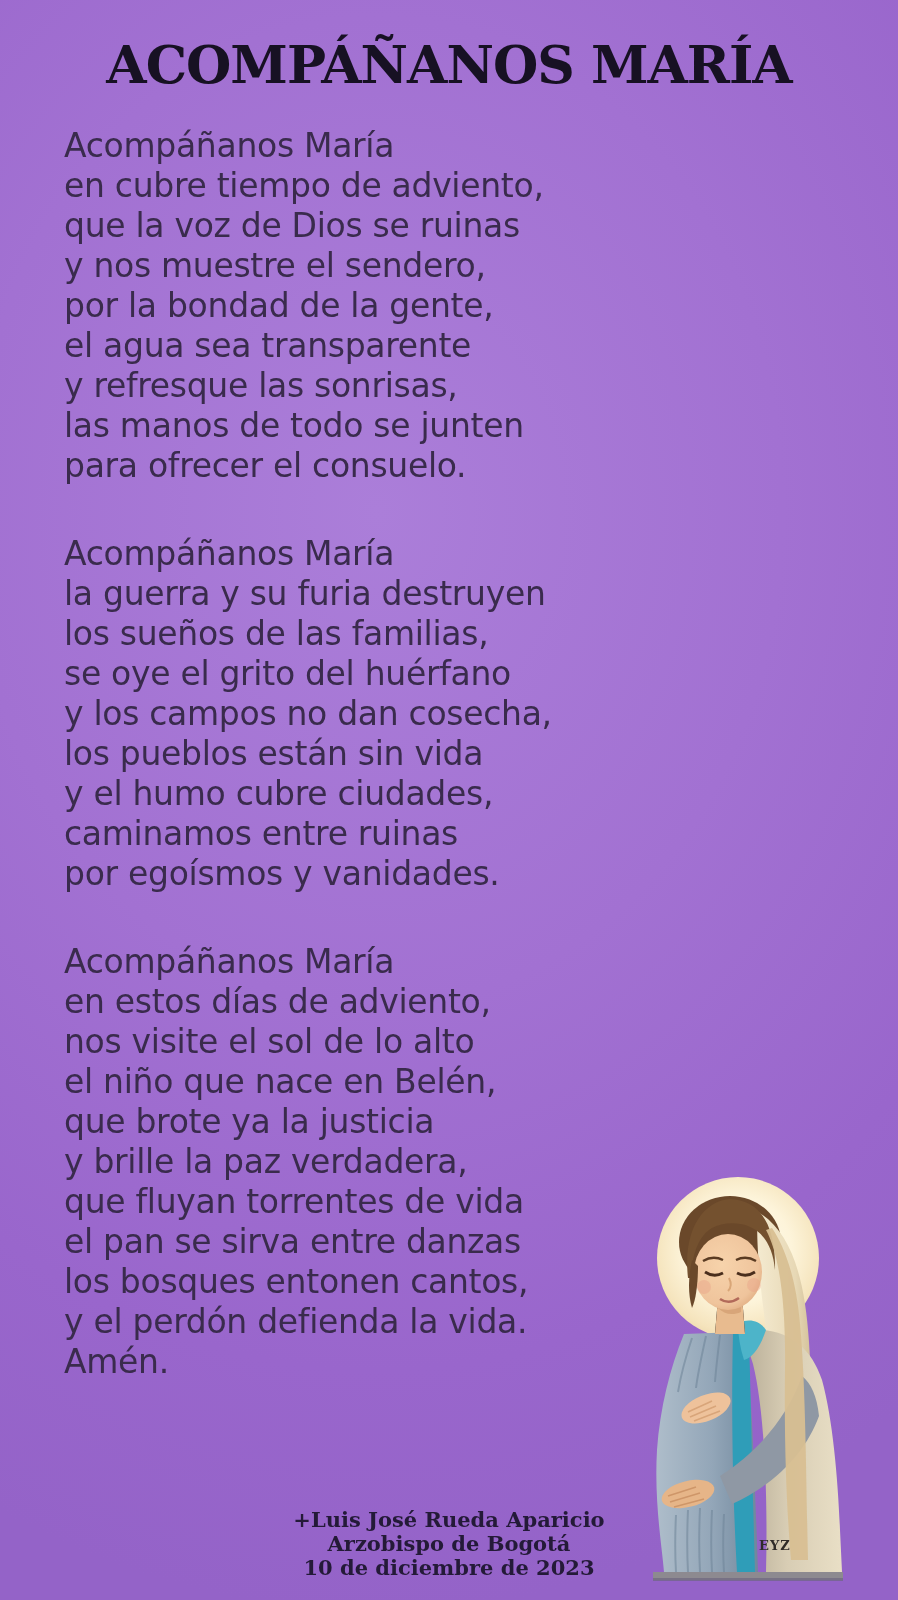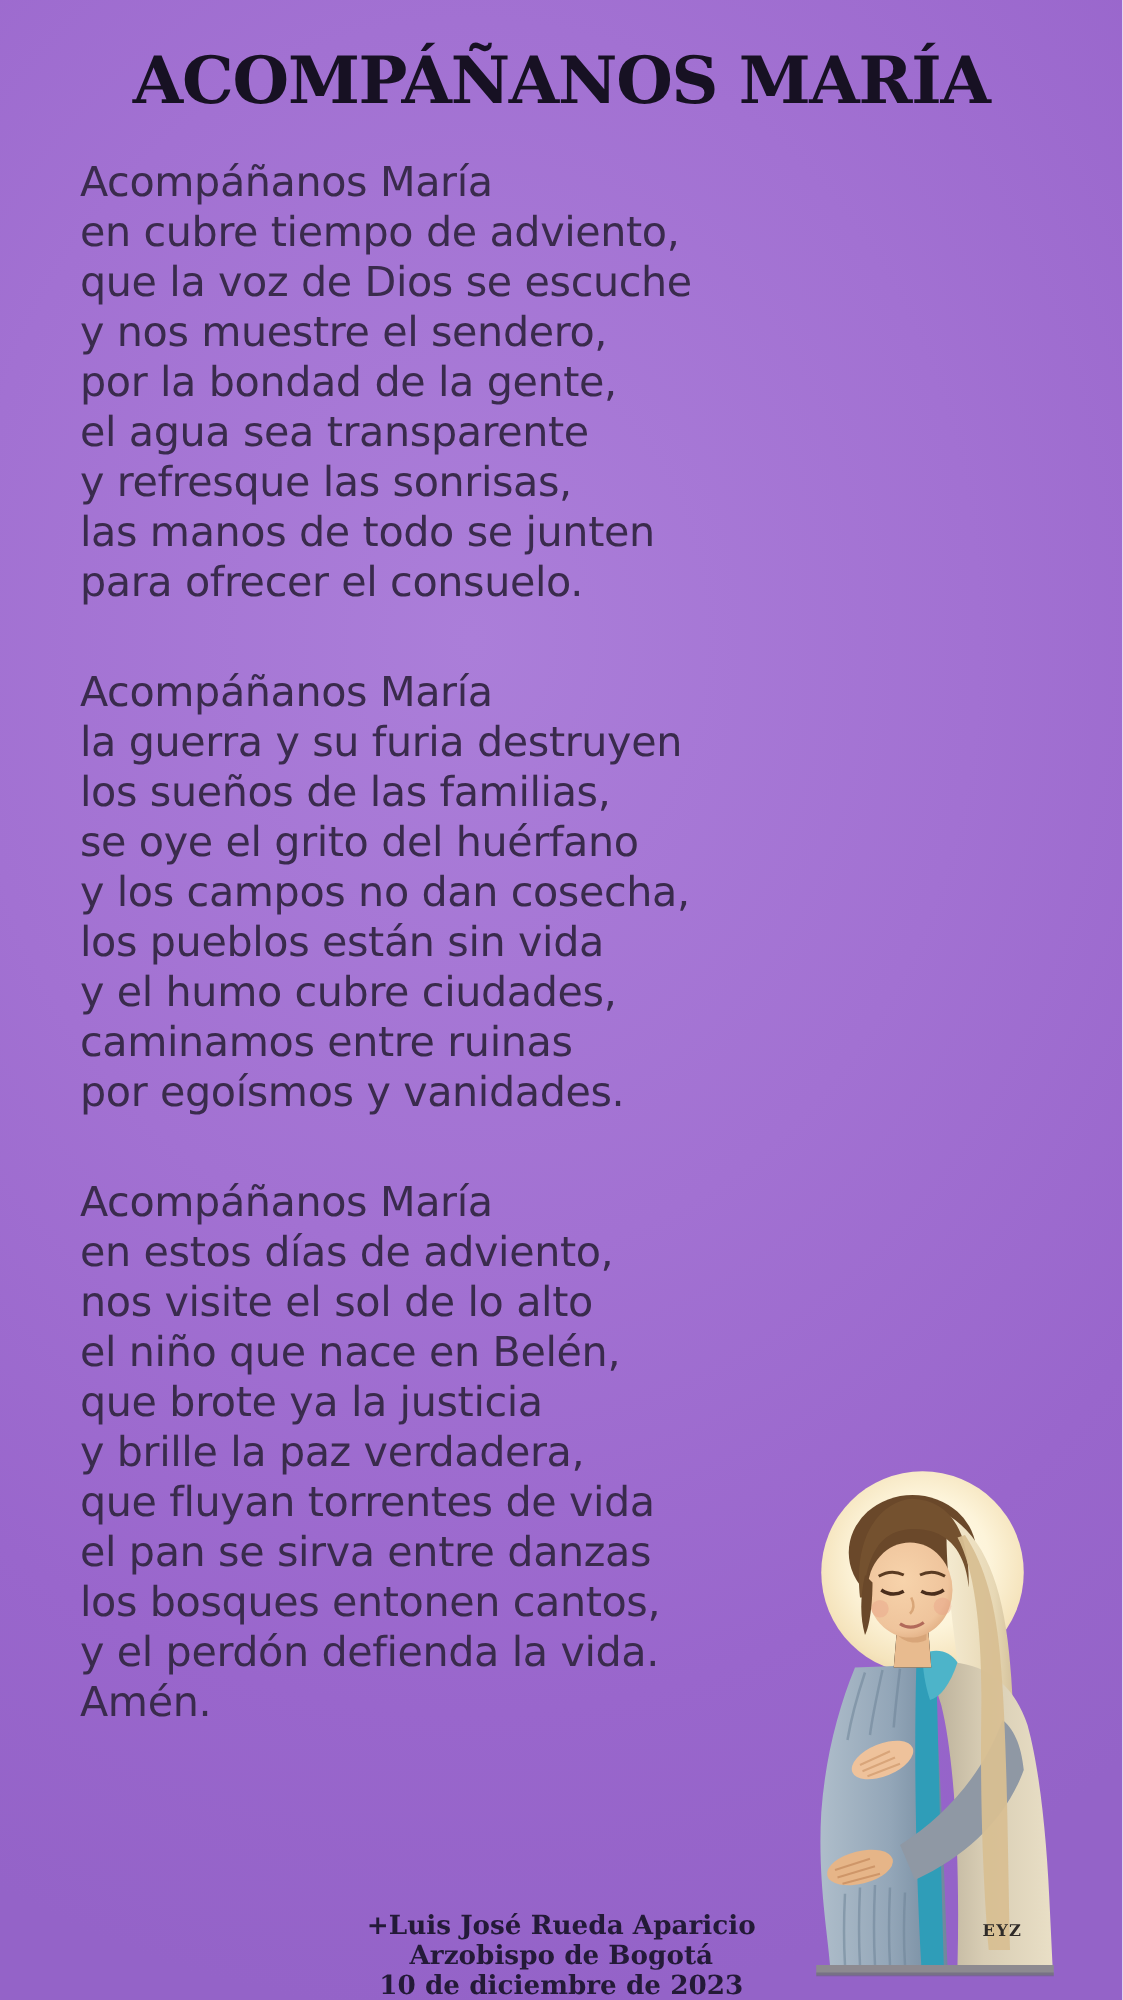--- a/index.html
+++ b/index.html
@@ -39,52 +39,51 @@
     position: absolute;
     left: 199px;
     top: 1508px;
     width: 500px;
     text-align: center;
     font-family: "DejaVu Serif", serif;
     font-weight: 700;
     font-size: 21px;
     line-height: 24px;
     color: #241a38;
-    margin-top: 20px;
   }
   .mary-svg {
     position: absolute;
     left: 626px;
     top: 1120px;
     width: 240px;
     height: 462px;
   }
   .watermark {
     position: absolute;
-    left: 786px;
+    left: 759px;
     top: 1538px;
     font-family: "DejaVu Serif", serif;
     font-weight: 700;
     font-size: 13px;
     letter-spacing: 1px;
     color: #2f2b28;
   }
 </style>
 </head>
 <body>
 
 <div class="page">
 
   <h1 class="title">ACOMPÁÑANOS MARÍA</h1>
 
   <div class="poem">
       <div class="stanza">
         <div class="poem-line">Acompáñanos María</div>
         <div class="poem-line">en cubre tiempo de adviento,</div>
-        <div class="poem-line">que la voz de Dios se escuche</div>
+        <div class="poem-line">que la voz de Dios se ruinas</div>
         <div class="poem-line">y nos muestre el sendero,</div>
         <div class="poem-line">por la bondad de la gente,</div>
         <div class="poem-line">el agua sea transparente</div>
         <div class="poem-line">y refresque las sonrisas,</div>
         <div class="poem-line">las manos de todo se junten</div>
         <div class="poem-line">para ofrecer el consuelo.</div>
       </div>
       <div class="stanza">
         <div class="poem-line">Acompáñanos María</div>
         <div class="poem-line">la guerra y su furia destruyen</div>

